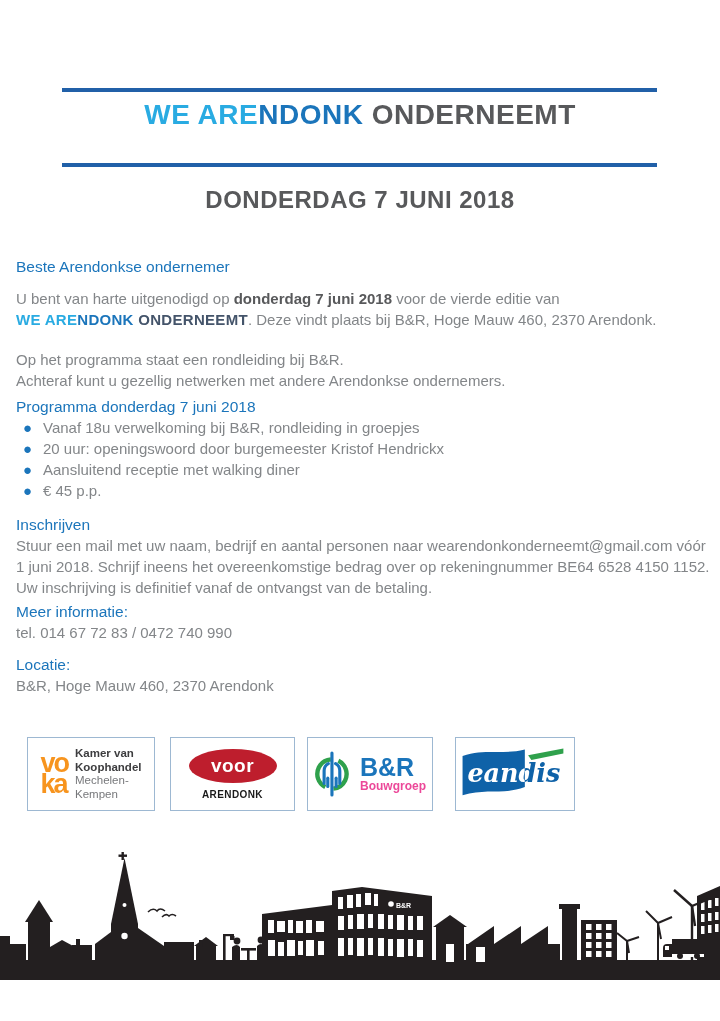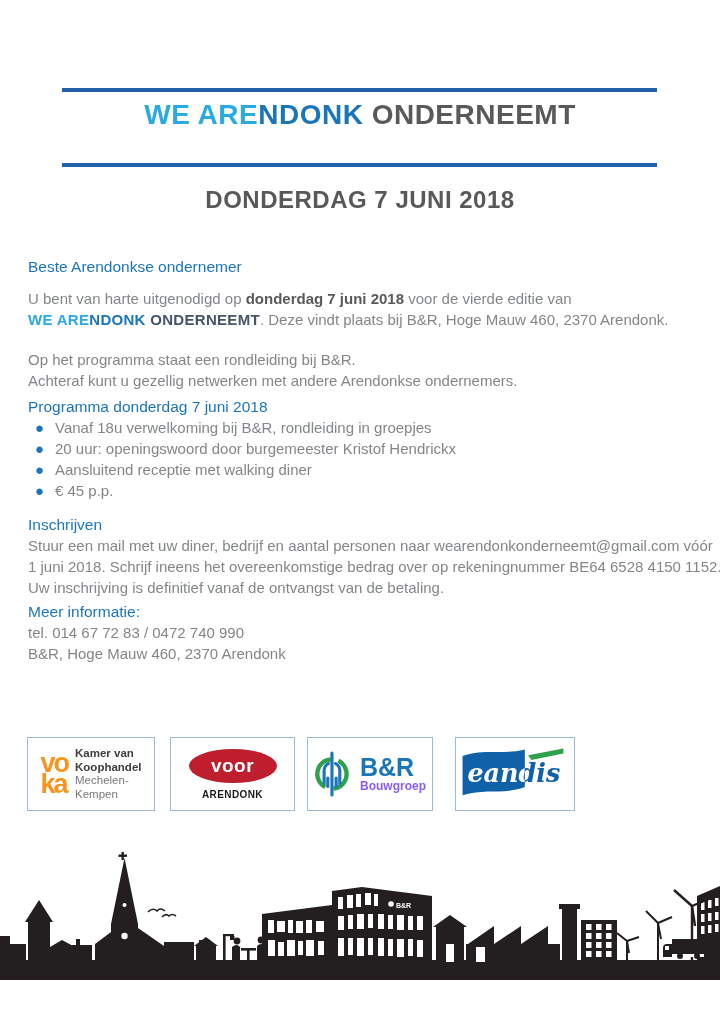--- a/index.html
+++ b/index.html
@@ -12,21 +12,21 @@
   .rule-bottom{top:163px;}
   .main-title{position:absolute;top:99px;left:0;width:720px;text-align:center;
     font-size:28px;font-weight:bold;letter-spacing:.5px;white-space:nowrap;}
   .t-light{color:#29abe2;}
   .t-blue{color:#1b75bb;}
   .t-gray{color:#58595b;}
   .date-heading{position:absolute;top:186px;left:0;width:720px;text-align:center;
     font-size:24px;font-weight:bold;letter-spacing:.5px;color:#58595b;}
 
   
-  .content{position:absolute;left:28px;top:256px;width:670px;font-size:15px;line-height:21px;color:#838689;}
+  .content{position:absolute;left:16px;top:256px;width:670px;font-size:15px;line-height:21px;color:#838689;}
   .line{white-space:nowrap;}
   .sec-heading{color:#1b75bb;font-size:15.5px;white-space:nowrap;}
   .bold-gray{color:#58595b;font-weight:bold;}
   .brand-inline{font-weight:bold;letter-spacing:.3px;}
   .brand-inline .dark{color:#44546a;}
   .para1{margin-top:11px;}
   .para2{margin-top:19px;}
   .h-program{margin-top:5px;}
   .bullets{margin:0;padding:0;list-style:none;}
   .bullets li{padding-left:27px;position:relative;white-space:nowrap;}
@@ -50,21 +50,21 @@
   .voka-text .b{font-weight:bold;color:#3d3d3f;}
   .voka-text .l{color:#77787b;}
 
   .unizo-oval{width:88px;height:34px;border-radius:50%;background:#be1e2d;display:flex;
     align-items:center;justify-content:center;}
   .unizo-name{color:#fff;font-weight:bold;font-size:19px;letter-spacing:.5px;}
   .unizo-sub{margin-top:6px;font-size:10px;font-weight:bold;letter-spacing:.4px;color:#1a1a1a;}
 
   .br-wrap{display:flex;align-items:center;gap:8px;}
   .br-text .name{color:#1b75bb;font-weight:bold;font-size:25px;line-height:24px;}
-  .br-text .sub{color:#8b5cf6;font-weight:bold;font-size:12px;}
+  .br-text .sub{color:#ec4899;font-weight:bold;font-size:12px;}
 
   
   .skyline{position:absolute;left:0;top:850px;width:720px;height:130px;}
 </style>
 </head>
 <body>
 
 <div class="page">
 
   <div class="rule rule-top"></div>
@@ -92,28 +92,29 @@
       <li><span class="dot">●</span><span>20 uur: openingswoord door burgemeester Kristof Hendrickx</span></li>
       <li><span class="dot">●</span><span>Aansluitend receptie met walking diner</span></li>
     </ul>
 
     <ul class="bullets">
       <li><span class="dot">●</span><span>€ 45 p.p.</span></li>
     </ul>
 
     <div class="sec-heading h-inschrijven">Inschrijven</div>
     <div>
-      <div class="line">Stuur een mail met uw diner, bedrijf en aantal personen naar wearendonkonderneemt@gmail.com vóór</div>
+      <div class="line">Stuur een mail met uw naam, bedrijf en aantal personen naar wearendonkonderneemt@gmail.com vóór</div>
       <div class="line">1 juni 2018. Schrijf ineens het overeenkomstige bedrag over op rekeningnummer BE64 6528 4150 1152.</div>
       <div class="line">Uw inschrijving is definitief vanaf de ontvangst van de betaling.</div>
     </div>
 
     <div class="sec-heading h-info">Meer informatie:</div>
     <div class="line">tel. 014 67 72 83 / 0472 740 990</div>
 
+    <div class="sec-heading h-locatie">Locatie:</div>
     <div class="line">B&amp;R, Hoge Mauw 460, 2370 Arendonk</div>
   </div>
 
   <div class="logo-box box-voka">
     <div class="voka-wrap">
       <div class="voka-mark">
         <div>vo</div>
         <div>ka</div>
       </div>
       <div class="voka-text">

